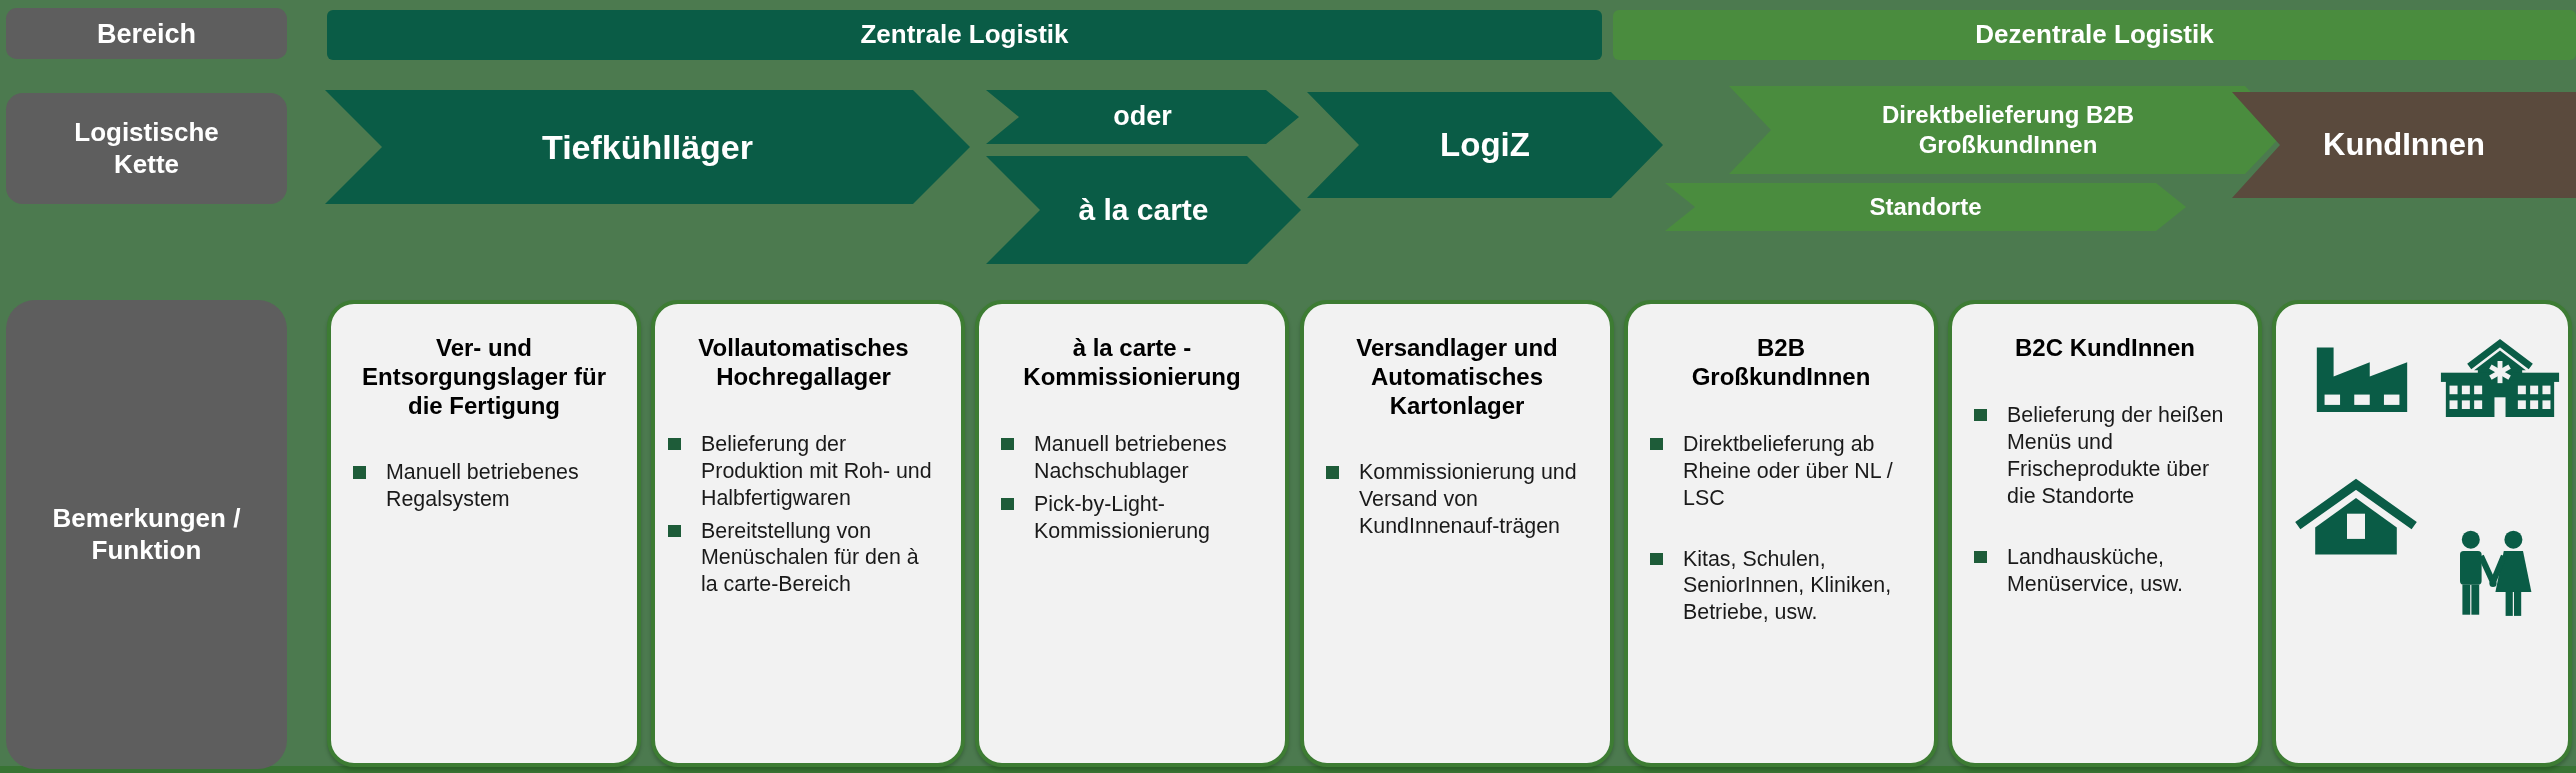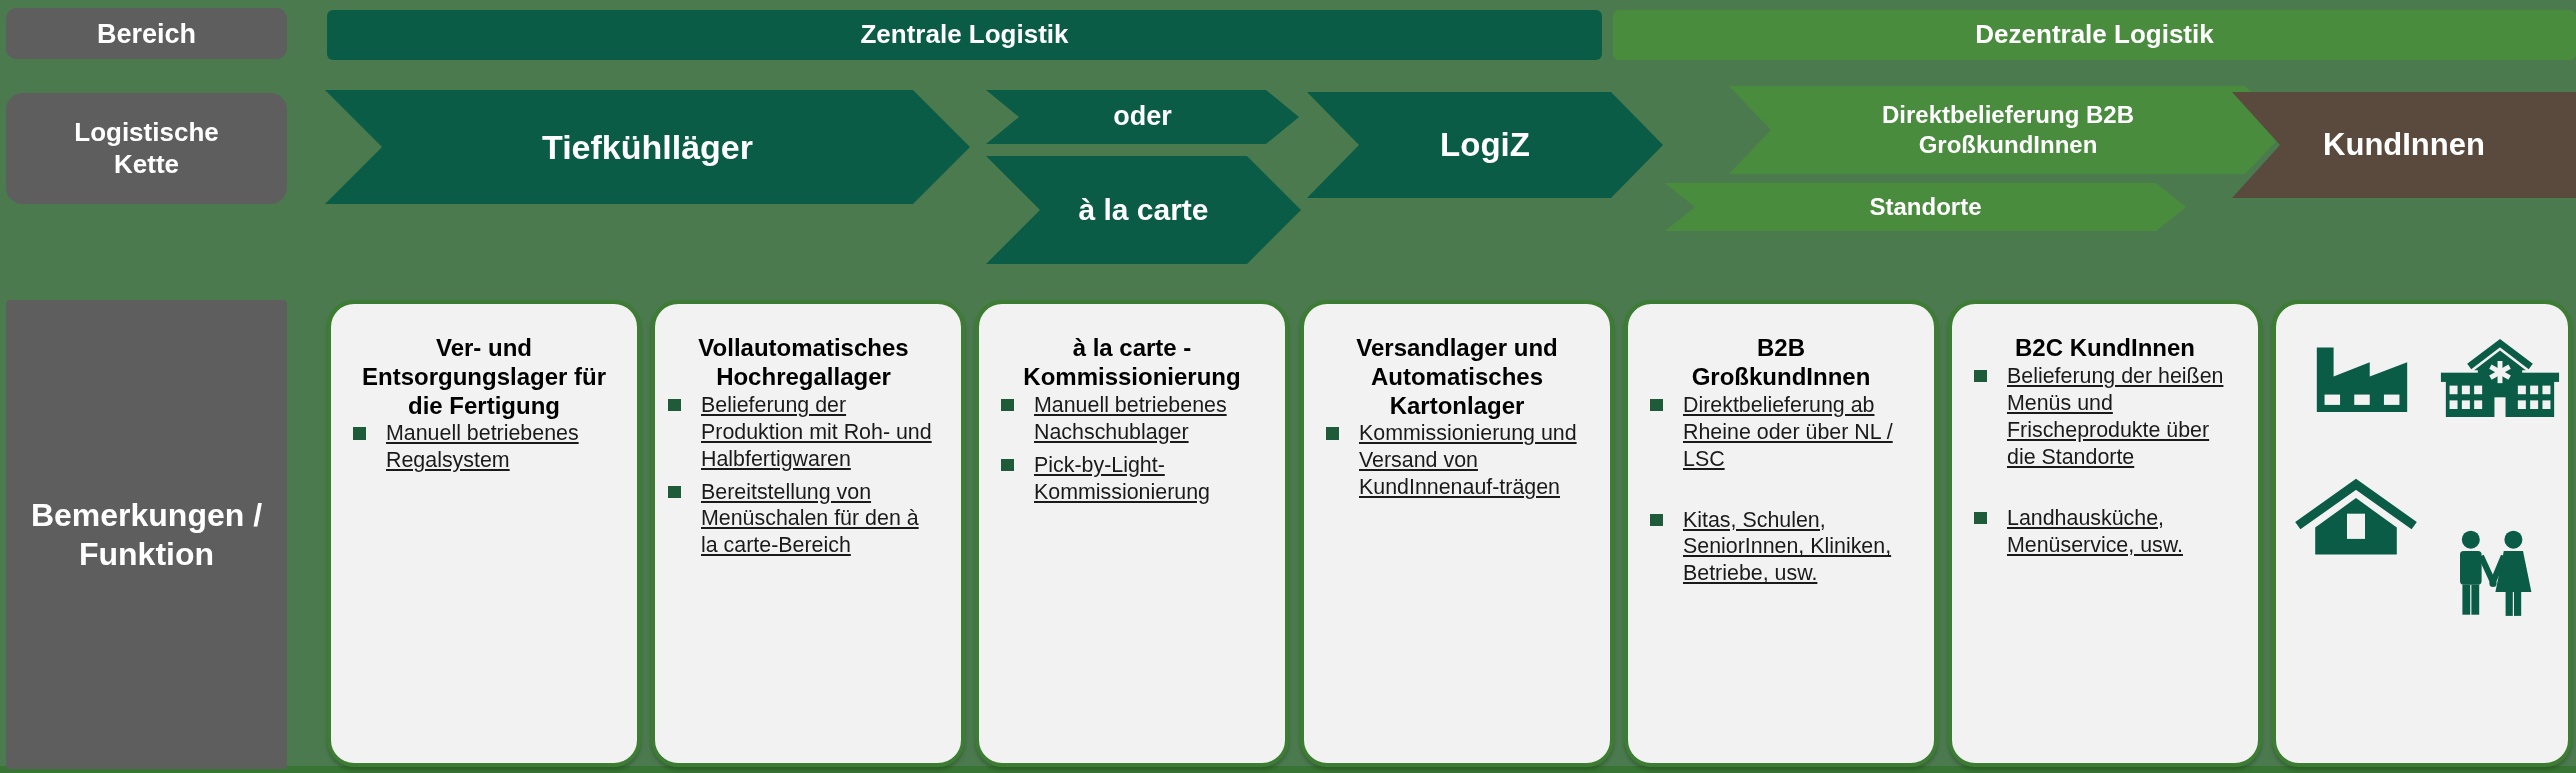--- a/index.html
+++ b/index.html
@@ -27,21 +27,21 @@
     background:var(--strip);
   }
   
   .rowlabel{
     position:absolute;background:var(--gray_box);color:#fff;font-weight:700;
     display:flex;align-items:center;justify-content:center;text-align:center;
     white-space:pre-line;line-height:1.2;
   }
   .rl-bereich{left:6px;top:8.3px;width:281px;height:51px;border-radius:10.7px;font-size:27px;}
   .rl-kette{left:6px;top:93px;width:281px;height:111px;border-radius:16.7px;font-size:26px;}
-  .rl-bemerk{left:6px;top:300px;width:281px;height:469px;border-radius:4px;font-size:32px;}
+  .rl-bemerk{left:6px;top:300px;width:281px;height:469px;border-radius:29px;font-size:26px;}
   
   .bar{
     position:absolute;top:9.5px;height:50px;border-radius:6px;color:#fff;font-weight:700;
     display:flex;align-items:center;justify-content:center;font-size:26px;
   }
   .bar-zentrale{left:327px;width:1275px;background:var(--dark_green);}
   .bar-dezentrale{left:1613px;width:963px;background:var(--light_green);}
   
   .arrow{
     position:absolute;display:flex;align-items:center;justify-content:center;
@@ -71,21 +71,21 @@
     background:var(--card_bg);border:4.2px solid var(--card_border);
     box-shadow:0 3px 3.6px rgba(0,30,0,.25);
     padding:30px 21px 0 21px;color:var(--text_dark);
   }
   .c0{left:327px;}  .c1{left:651px;padding-left:12px;} .c2{left:975px;} .c3{left:1300px;}
   .c4{left:1624px;} .c5{left:1948px;} .c6{left:2272px;width:300px;padding:0;}
   .card-title{
     font-weight:700;font-size:24px;line-height:1.2;text-align:center;color:#000;
     white-space:pre-line;
   }
-  ul.bullets{list-style:none;text-decoration:underline;}
+  ul.bullets{margin-top:39px;list-style:none;}
   ul.bullets li{
     position:relative;padding-left:34px;font-size:21.4px;line-height:1.26;
     margin-bottom:6px;
   }
   ul.bullets li::before{
     content:"";position:absolute;left:1.2px;top:7.1px;width:12.5px;height:12.5px;
     background:var(--bullet_green);
   }
   ul.bullets.spaced li{margin-bottom:34px;}
   

